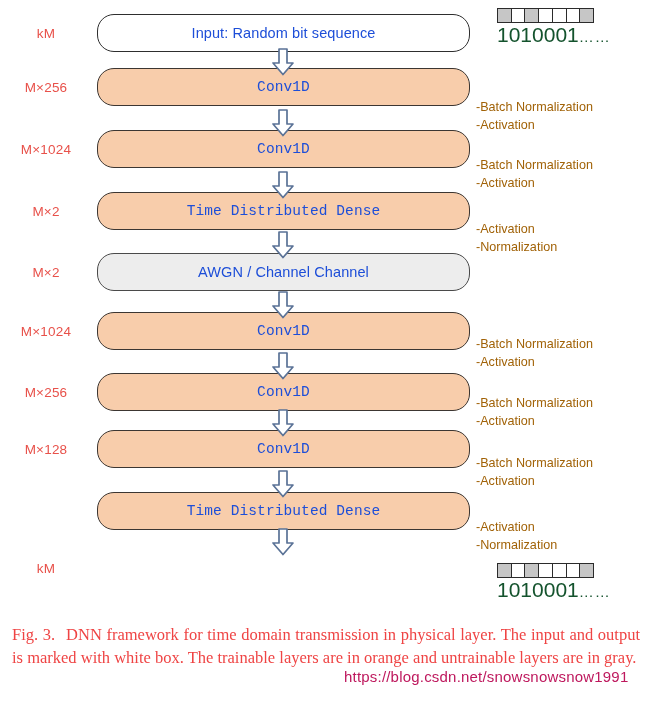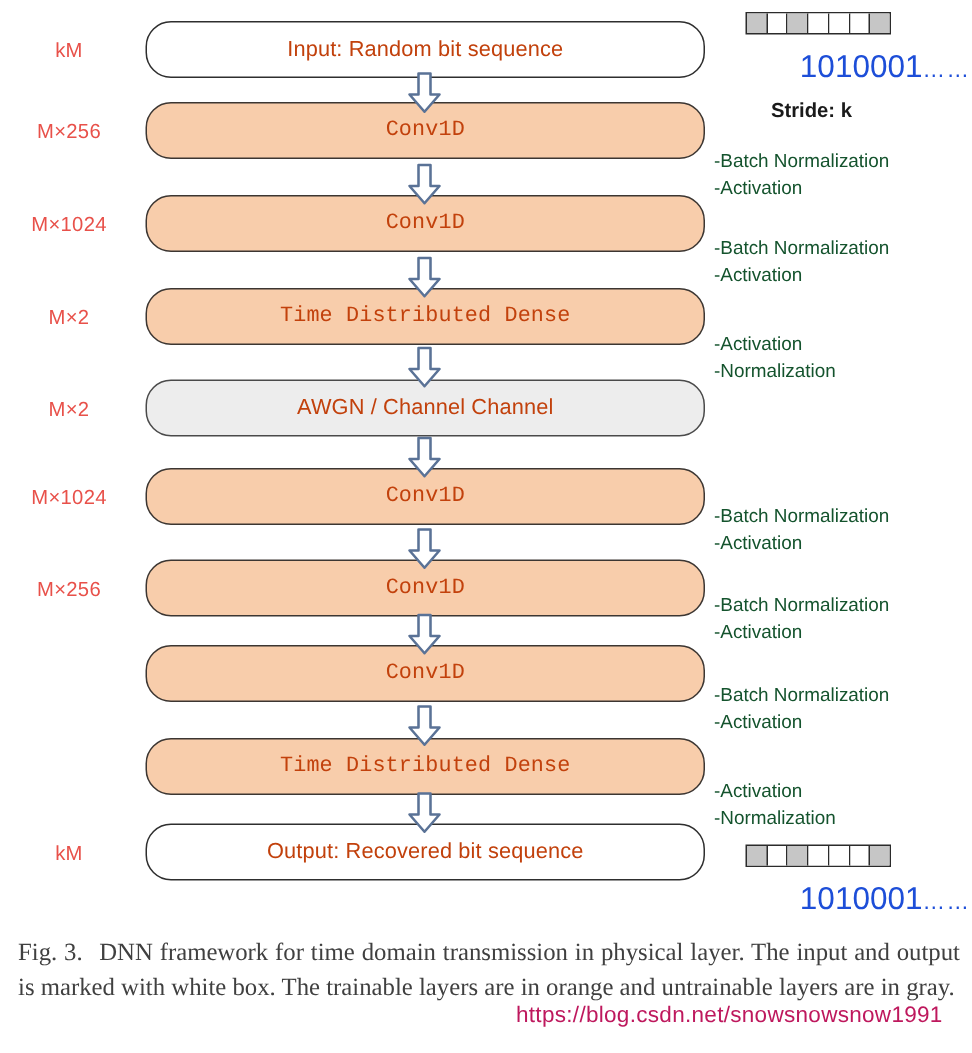--- a/index.html
+++ b/index.html
@@ -57,21 +57,21 @@
     left: 97px;
     top: 0;
     width: 373px;
     height: 38px;
     box-sizing: border-box;
     border-radius: 17px;
     display: flex;
     align-items: center;
     justify-content: center;
     font-size: 14.5px;
-    color: #c2410c;
+    color: #1d4ed8;
     letter-spacing: 0.1px;
     white-space: nowrap;
   }
   .box.white {
     background: #ffffff;
     border: 1.6px solid #2e2e2e;
   }
   .box.orange {
     background: #f8cdab;
     border: 1.6px solid #3c3632;
@@ -88,21 +88,21 @@
     left: 268px;
     width: 30px;
     height: 30px;
   }
   .arrow svg { display: block; width: 30px; height: 30px; }
 
   
   .annot {
     position: absolute;
     left: 476px;
-    color: #14532d;
+    color: #a16207;
     font-size: 12.6px;
     line-height: 17.5px;
     white-space: nowrap;
     font-family: "Liberation Sans", sans-serif;
   }
 
   
   .stride {
     position: absolute;
     left: 476px;
@@ -130,43 +130,42 @@
   }
   .bit-cells .cell {
     flex: 1 1 0;
     border-right: 1.4px solid #2b2b2b;
     box-sizing: border-box;
   }
   .bit-cells .cell:last-child { border-right: none; }
   .bit-cells .cell.on  { background: #c6c6c6; }
   .bit-cells .cell.off { background: #ffffff; }
   .bit-digits {
-    margin-top: 10px;
+    margin-top: 0;
     font-size: 21px;
-    color: #1d4ed8;
+    color: #14532d;
     letter-spacing: 0px;
     white-space: nowrap;
     font-family: "Liberation Sans", sans-serif;
-    text-align: right;
   }
   .bit-digits .ell {
     font-size: 15px;
     letter-spacing: 1px;
   }
 
   
   #caption {
     position: absolute;
     left: 12px;
     top: 623px;
     width: 628px;
     font-family: "Liberation Serif", serif;
     font-size: 16.5px;
     line-height: 23px;
-    color: #404040;
+    color: #ef4444;
     text-align: justify;
   }
   #caption .lead { margin-right: 11px; }
 
   #watermark {
     position: absolute;
     left: 344px;
     top: 668px;
     font-family: "Liberation Sans", sans-serif;
     font-size: 15px;
@@ -202,28 +201,28 @@
     </div>
     <div class="row" style="top: 312px;">
       <div class="dim-label">M×1024</div>
       <div class="box orange">Conv1D</div>
     </div>
     <div class="row" style="top: 373px;">
       <div class="dim-label">M×256</div>
       <div class="box orange">Conv1D</div>
     </div>
     <div class="row" style="top: 430px;">
+      <div class="dim-label">M×128</div>
       <div class="box orange">Conv1D</div>
     </div>
     <div class="row" style="top: 492px;">
       <div class="box orange">Time Distributed Dense</div>
     </div>
     <div class="row" style="top: 549px;">
       <div class="dim-label">kM</div>
-      <div class="box white">Output: Recovered bit sequence</div>
     </div>
     <div class="arrow" style="top: 47px;">
       <svg viewBox="0 0 30 30" xmlns="http://www.w3.org/2000/svg">
         <path d="M11 2 L19 2 L19 16 L25 16 L15 27.5 L5 16 L11 16 Z" fill="#ffffff" stroke="#5a7296" stroke-width="1.7" stroke-linejoin="round"></path>
       </svg>
     </div>
     <div class="arrow" style="top: 108px;">
       <svg viewBox="0 0 30 30" xmlns="http://www.w3.org/2000/svg">
         <path d="M11 2 L19 2 L19 16 L25 16 L15 27.5 L5 16 L11 16 Z" fill="#ffffff" stroke="#5a7296" stroke-width="1.7" stroke-linejoin="round"></path>
       </svg>
@@ -256,21 +255,20 @@
     <div class="arrow" style="top: 469px;">
       <svg viewBox="0 0 30 30" xmlns="http://www.w3.org/2000/svg">
         <path d="M11 2 L19 2 L19 16 L25 16 L15 27.5 L5 16 L11 16 Z" fill="#ffffff" stroke="#5a7296" stroke-width="1.7" stroke-linejoin="round"></path>
       </svg>
     </div>
     <div class="arrow" style="top: 527px;">
       <svg viewBox="0 0 30 30" xmlns="http://www.w3.org/2000/svg">
         <path d="M11 2 L19 2 L19 16 L25 16 L15 27.5 L5 16 L11 16 Z" fill="#ffffff" stroke="#5a7296" stroke-width="1.7" stroke-linejoin="round"></path>
       </svg>
     </div>
-    <div class="stride">Stride: k</div>
     <div class="annot" style="top: 99px;">
       <div>-Batch Normalization</div>
       <div>-Activation</div>
     </div>
     <div class="annot" style="top: 157px;">
       <div>-Batch Normalization</div>
       <div>-Activation</div>
     </div>
     <div class="annot" style="top: 221px;">
       <div>-Activation</div>

